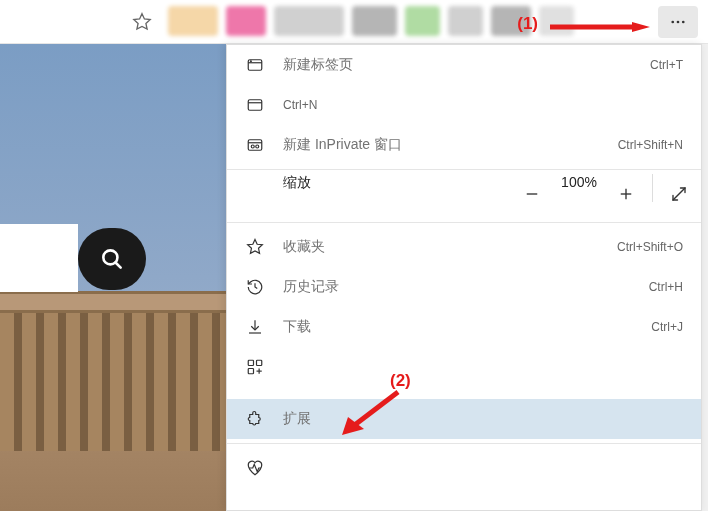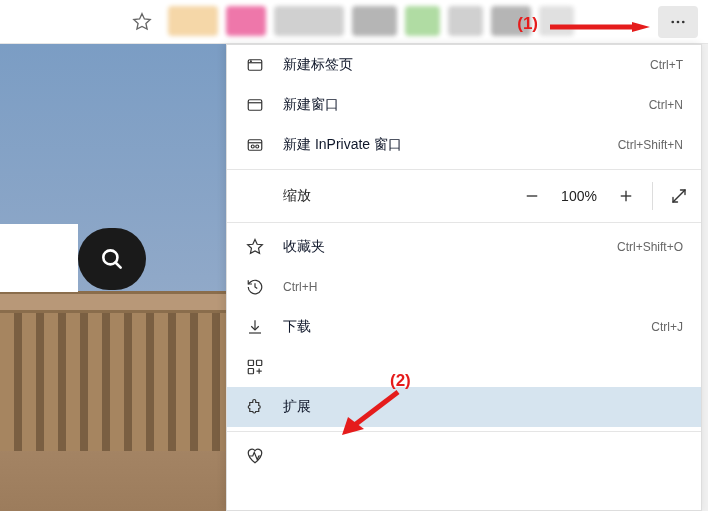--- a/index.html
+++ b/index.html
@@ -139,37 +139,37 @@
       border: 1px solid #ddd;
       box-shadow: -2px 0 8px rgba(0,0,0,0.1);
     }
     .menu-item {
       display: flex;
       align-items: center;
       height: 40px;
       padding: 0 18px;
       cursor: pointer;
     }
-    .menu-item.highlighted { background: #d6e4ef; }
+    .menu-item.highlighted { background: #d6e4ef; margin-top: 12px; }
     .menu-icon {
       width: 20px;
       height: 20px;
       margin-right: 18px;
       display: flex;
       align-items: center;
       justify-content: center;
       flex-shrink: 0;
     }
-    .menu-label { flex: 1; color: #0f172a; }
+    .menu-label { flex: 1; color: #737373; }
     .menu-shortcut { color: #666; font-size: 12px; }
     .menu-sep { height: 1px; background: #e5e5e5; margin: 4px 0; }
     
     .zoom-row {
       display: flex;
-      align-items: center;
+      align-items: flex-start;
       height: 44px;
       padding: 0 0 0 56px;
     }
     .zoom-label { flex: 1; color: #222; }
     .zoom-btn {
       width: 44px;
       height: 40px;
       display: flex;
       align-items: center;
       justify-content: center;
@@ -271,21 +271,20 @@
     <span class="menu-shortcut">Ctrl+T</span>
   </div>
 
   <div class="menu-item">
     <span class="menu-icon">
       <svg width="18" height="18" viewBox="0 0 24 24" fill="none" stroke="#333" stroke-width="1.6">
         <rect x="3" y="5" width="18" height="14" rx="2"></rect>
         <line x1="3" y1="9" x2="21" y2="9"></line>
       </svg>
     </span>
-    <span class="menu-label">新建窗口</span>
     <span class="menu-shortcut">Ctrl+N</span>
   </div>
 
   <div class="menu-item">
     <span class="menu-icon">
       <svg width="18" height="18" viewBox="0 0 24 24" fill="none" stroke="#333" stroke-width="1.6">
         <rect x="3" y="5" width="18" height="14" rx="2"></rect>
         <line x1="3" y1="9" x2="21" y2="9"></line>
         <circle cx="9" cy="14" r="2"></circle>
         <circle cx="15" cy="14" r="2"></circle>
@@ -340,20 +339,21 @@
   </div>
 
   <div class="menu-item">
     <span class="menu-icon">
       <svg width="18" height="18" viewBox="0 0 24 24" fill="none" stroke="#333" stroke-width="1.6">
         <path d="M3 12a9 9 0 1 0 3-6.7L3 8"></path>
         <polyline points="3 3 3 8 8 8"></polyline>
         <polyline points="12 7 12 12 15 14"></polyline>
       </svg>
     </span>
+    <span class="menu-label">历史记录</span>
     <span class="menu-shortcut">Ctrl+H</span>
   </div>
 
 
   <div class="menu-item">
     <span class="menu-icon">
       <svg width="18" height="18" viewBox="0 0 24 24" fill="none" stroke="#333" stroke-width="1.6">
         <line x1="12" y1="3" x2="12" y2="15"></line>
         <polyline points="7 11 12 16 17 11"></polyline>
         <line x1="4" y1="20" x2="20" y2="20"></line>

